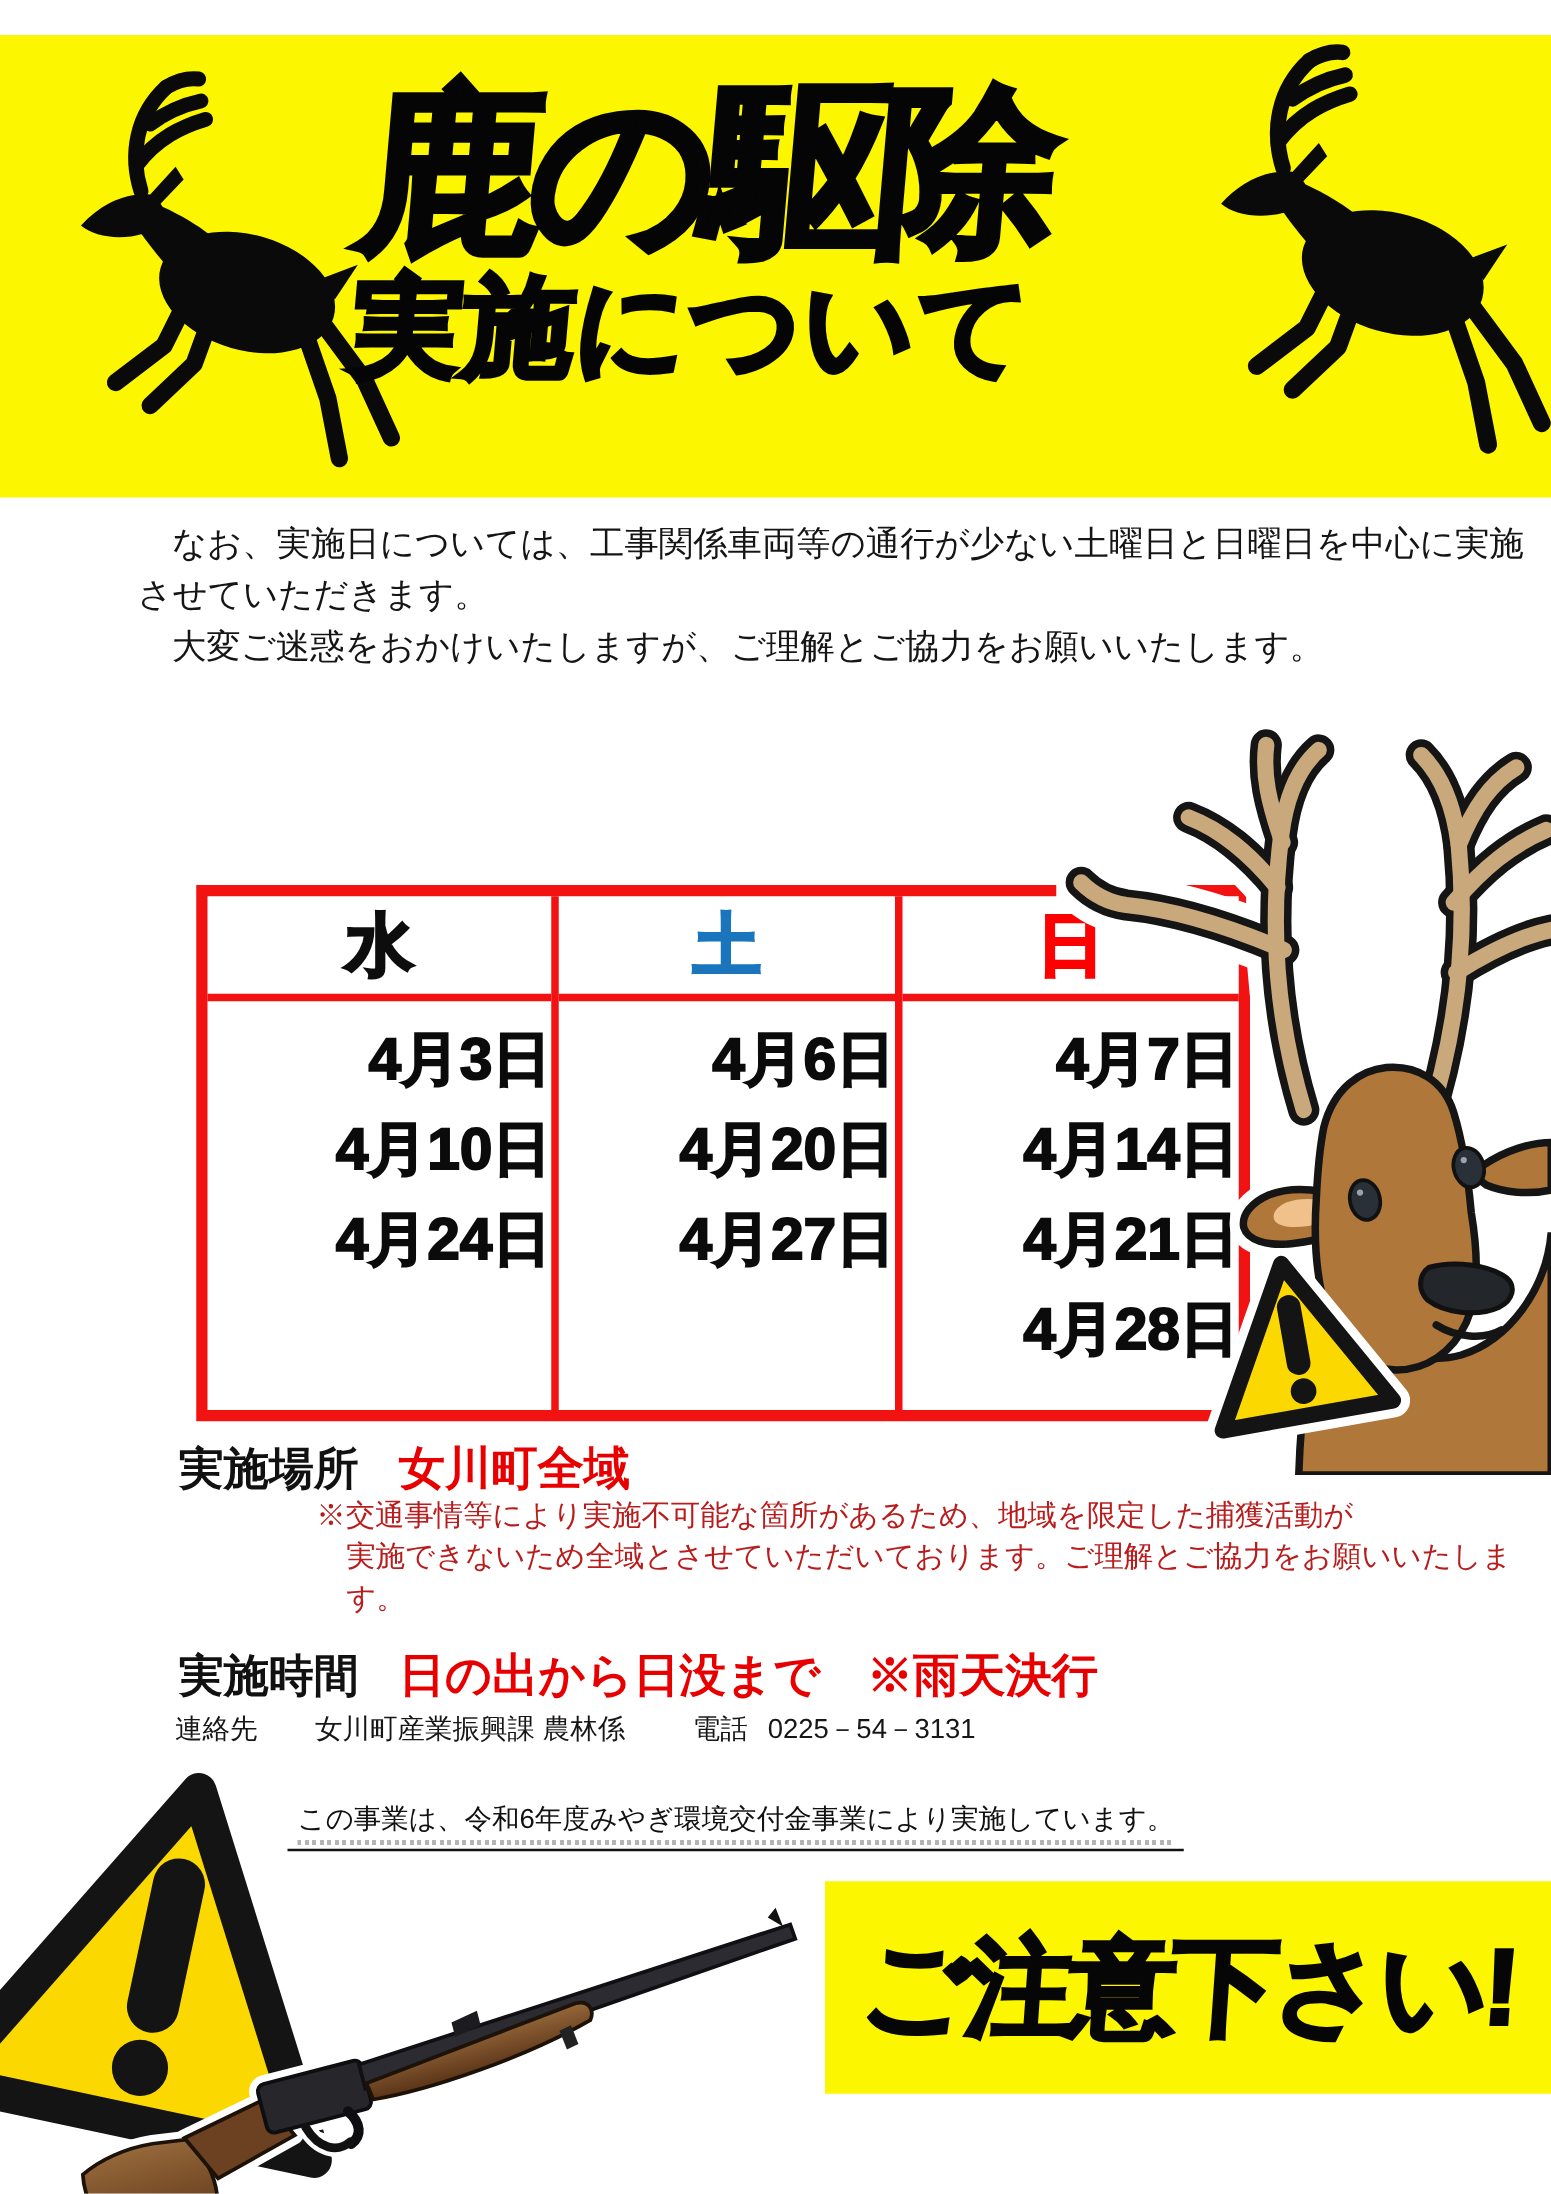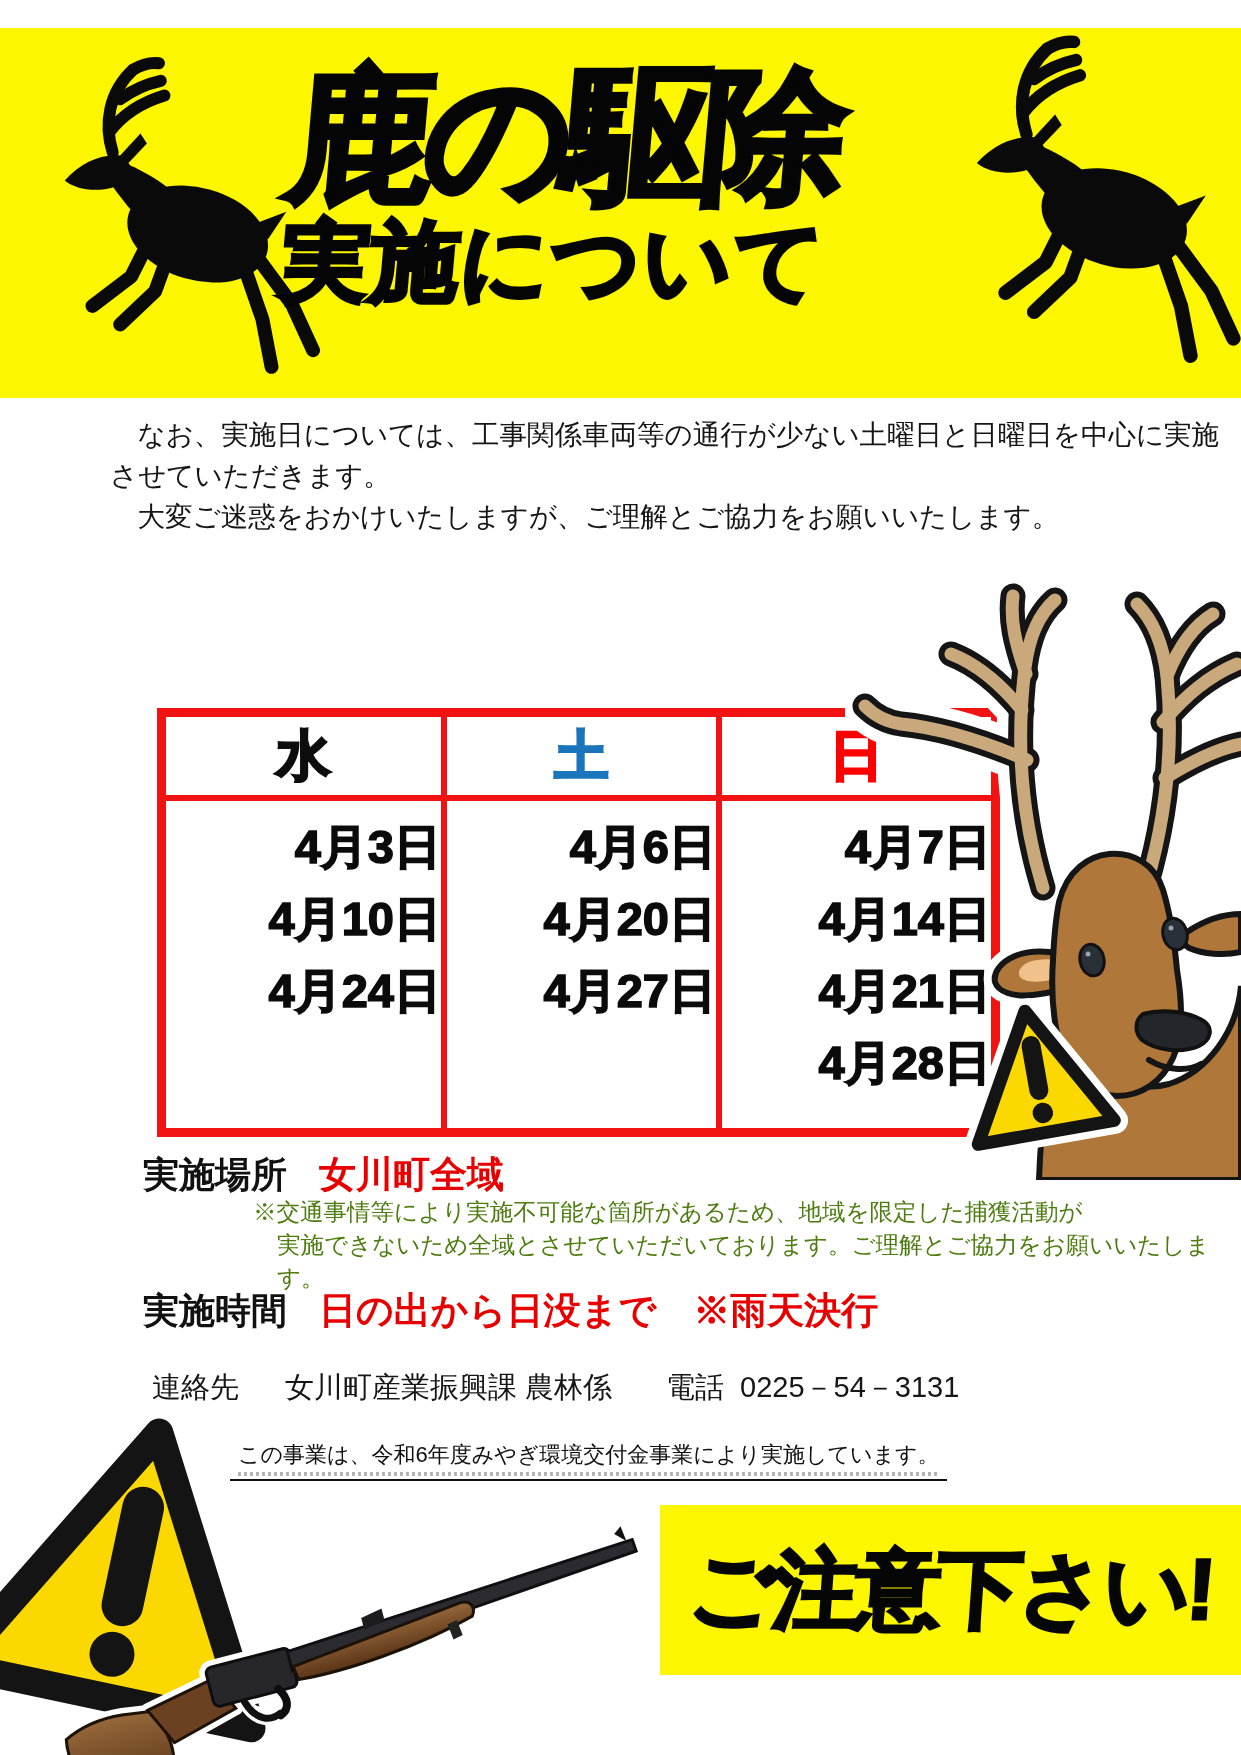--- a/index.html
+++ b/index.html
@@ -28,24 +28,24 @@
   .sched .day{height:78px; border-bottom:6px solid var(--border-red,#f21212);
          display:flex; align-items:center; justify-content:center;
          font-size:54px; font-weight:900; -webkit-text-stroke:2.5px currentColor;}
   .sched .dates{padding-top:10px;}
   .sched .date{height:72px; line-height:72px; text-align:right;
          font-size:47px; font-weight:800; color:#0b0b0b; -webkit-text-stroke:1.5px #0b0b0b;}
   
   .row-label{font-weight:800; color:#111; font-size:36px; display:inline-block;}
   .row-value{font-weight:700; color:var(--accent-red,#e80000); font-size:37px; display:inline-block; margin-left:32px;}
   .loc-row{position:absolute; left:143px; top:1150px; z-index:2;}
-  .loc-notes{position:absolute; left:253px; top:1196px; z-index:2; font-size:23.5px; line-height:33px; color:#4d7c0f;}
+  .loc-notes{position:absolute; left:253px; top:1196px; z-index:2; font-size:23.5px; line-height:33px; color:#b91c1c;}
   .loc-notes .n2{margin-left:24px;}
-  .time-row{position:absolute; left:143px; top:1286px; z-index:2;text-align:center;}
-  .contact-row{position:absolute; left:152px; top:1368px; z-index:2; font-size:29px; color:#161616;}
+  .time-row{position:absolute; left:143px; top:1316px; z-index:2;text-align:center;}
+  .contact-row{position:absolute; left:140px; top:1368px; z-index:2; font-size:22px; color:#161616;}
   .contact-row .gap1{margin-left:46px;}
   .contact-row .gap2{margin-left:54px;}
   .contact-row .gap3{margin-left:16px;}
   .funding{position:absolute; left:230px; top:1440px; z-index:2; font-size:22px; color:#111;
            padding:0 8px 3px 8px; border-bottom:2.5px solid #111;}
   .funding::after{content:""; display:block; height:4px; margin-top:2px;
            background:repeating-linear-gradient(90deg,#777 0 3px,transparent 3px 6px); opacity:.55;}
   
   .warn-small{position:absolute; left:950px; top:998px; width:172px; height:152px; transform:rotate(-10deg); z-index:5;}
   .warn-big{position:absolute; left:-45px; top:1402px; width:350px; height:335px; transform:rotate(12deg); z-index:3;}

